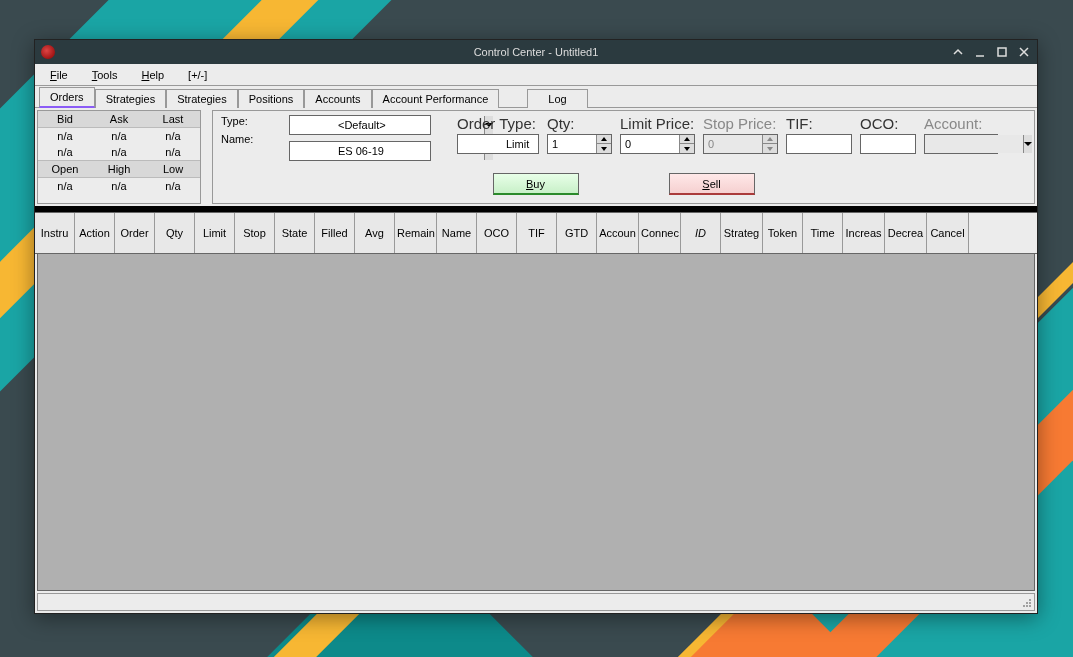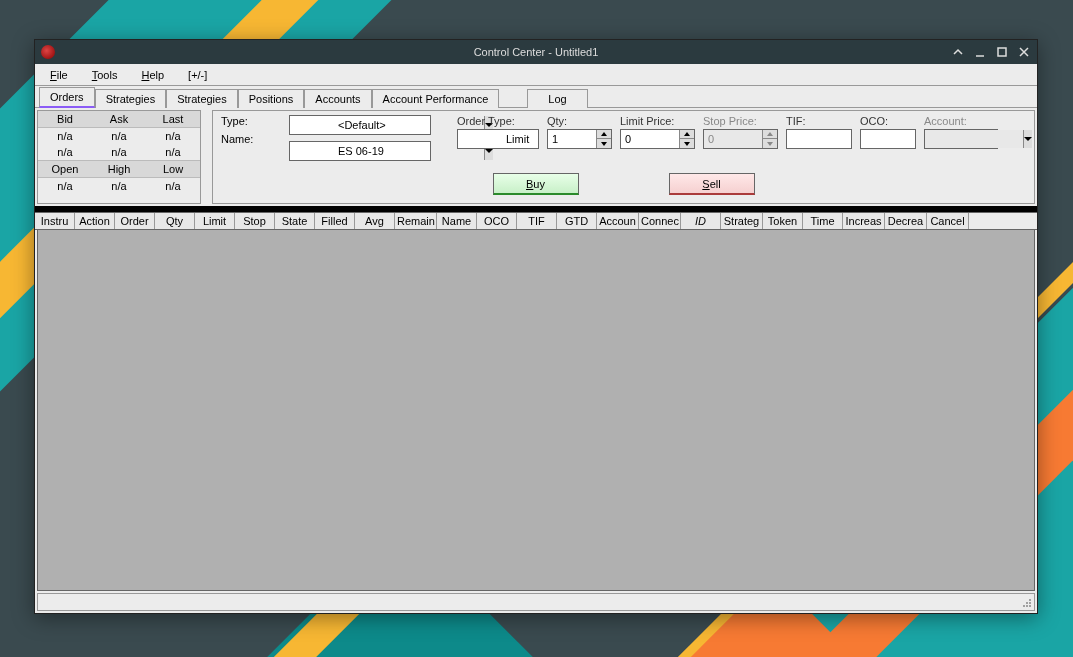--- a/index.html
+++ b/index.html
@@ -157,21 +157,21 @@
   border-left: 1px solid #888;
   display: flex;
   align-items: center;
   justify-content: center;
   cursor: pointer;
 }
 .combo .drop-btn svg { width: 8px; height: 8px; }
 
 .oe-fields { display: flex; gap: 8px; flex: 1; }
 .oe-field { display: flex; flex-direction: column; gap: 2px; }
-.oe-field label { font-size: 11px; color: #333; white-space: nowrap; }
+.oe-field label { font-size: 15px; color: #333; white-space: nowrap; }
 .oe-field.disabled label { color: #888; }
 .spinner {
   display: inline-flex;
   border: 1px solid #666;
   background: #fff;
   height: 20px;
 }
 .spinner input {
   border: none; outline: none; width: 48px; padding: 0 4px;
   font-family: inherit; font-size: 11px;
@@ -201,21 +201,21 @@
 .trade-btn .ul { text-decoration: underline; }
 
 .grid-header {
   display: flex;
   background: #ececec;
   border-top: 1px solid #666;
   border-bottom: 1px solid #666;
 }
 .grid-header .col {
   border-right: 1px solid #999;
-  padding: 2px 2px;
+  padding: 14px 2px;
   text-align: center;
   font-size: 11px;
   overflow: hidden;
   white-space: nowrap;
   background: #e8e8e8;
   cursor: pointer;
 }
 .grid-body {
   flex: 1;
   background: #b0b0b0;

